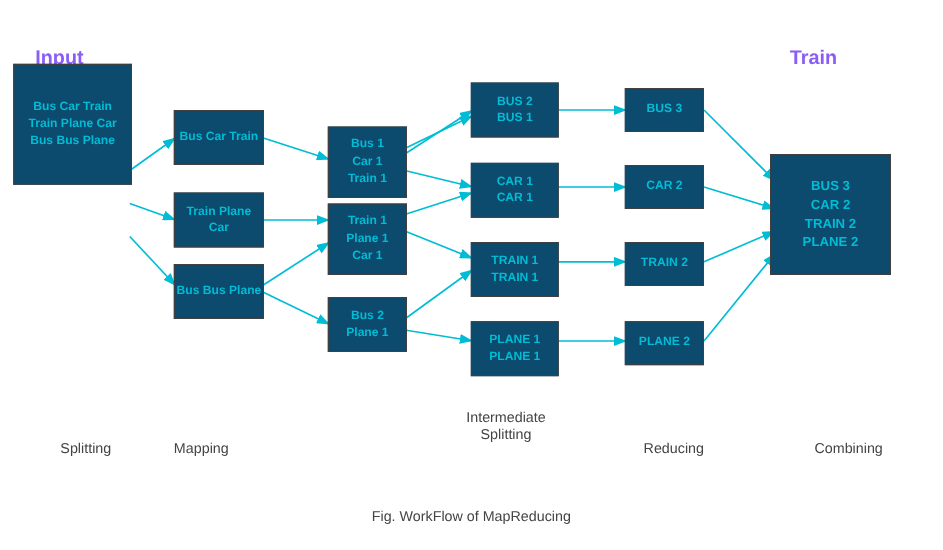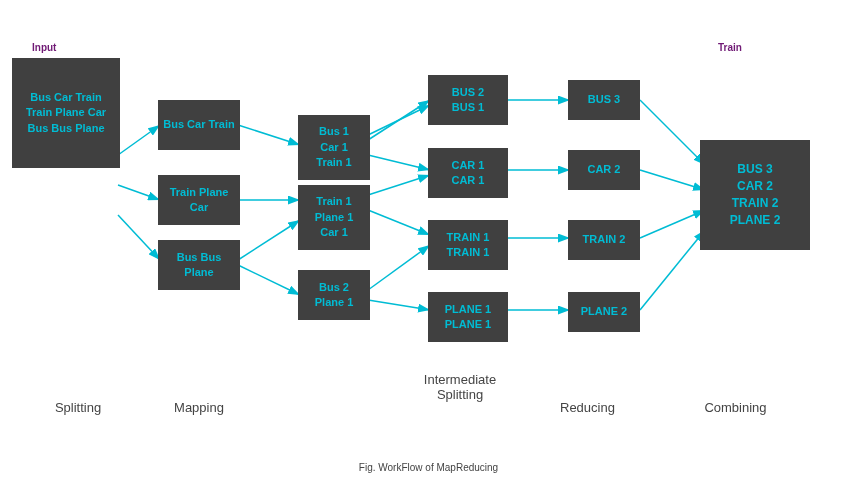--- a/index.html
+++ b/index.html
@@ -11,54 +11,54 @@
       overflow: hidden;
       position: relative;
     }
     .diagram-container {
       position: relative;
       width: 857px;
       height: 460px;
     }
     .box {
       position: absolute;
-      border: 5px solid #404040;
-      background: #404040;
+      border: 1px solid #404040;
+      background: #0c4a6e;
       color: #00bcd4;
       font-size: 11px;
       font-weight: bold;
       text-align: center;
       display: flex;
       align-items: center;
       justify-content: center;
       line-height: 1.4;
     }
     .label-text {
       position: absolute;
       color: #444;
       font-size: 13px;
       font-weight: normal;
       text-align: center;
     }
     .label-cyan {
-      color: #701a75;
-      font-size: 10px;
+      color: #8b5cf6;
+      font-size: 18px;
       font-weight: bold;
     }
     svg.arrows {
       position: absolute;
       top: 0; left: 0;
       width: 857px;
       height: 460px;
       pointer-events: none;
     }
     .fig-caption {
       text-align: center;
       color: #444;
-      font-size: 10px;
+      font-size: 13px;
       margin-top: 2px;
     }
   </style>
 </head>
 <body>
 
 <div class="diagram-container">
 
   <svg class="arrows">
     <defs>
@@ -132,20 +132,20 @@
   <div class="box" style="left:568px; top:80px; width:72px; height:40px;">BUS 3</div>
   <div class="box" style="left:568px; top:150px; width:72px; height:40px;">CAR 2</div>
   <div class="box" style="left:568px; top:220px; width:72px; height:40px;">TRAIN 2</div>
   <div class="box" style="left:568px; top:292px; width:72px; height:40px;">PLANE 2</div>
 
   <div class="label-text label-cyan" style="left:718px; top:42px;">Train</div>
 
   <div class="box" style="left:700px; top:140px; width:110px; height:110px; font-size:12px;">BUS 3<br>CAR 2<br>TRAIN 2<br>PLANE 2</div>
 
   <div class="label-text" style="left:38px; top:400px; width:80px;">Splitting</div>
-  <div class="label-text" style="left:158px; top:400px; width:82px;text-align:center;">Mapping</div>
+  <div class="label-text" style="left:142px; top:400px; width:82px;text-align:center;">Mapping</div>
   <div class="label-text" style="left:410px; top:372px; width:100px; text-align:center;">Intermediate<br>Splitting</div>
-  <div class="label-text" style="left:560px; top:400px; width:80px; text-align:left;">Reducing</div>
-  <div class="label-text" style="left:688px; top:400px; width:95px; text-align:center;">Combining</div>
+  <div class="label-text" style="left:560px; top:400px; width:80px; text-align:right;">Reducing</div>
+  <div class="label-text" style="left:724px; top:400px; width:95px; text-align:center;">Combining</div>
 
 </div>
 
 <div class="fig-caption">Fig. WorkFlow of MapReducing</div>
 
 </body></html>

